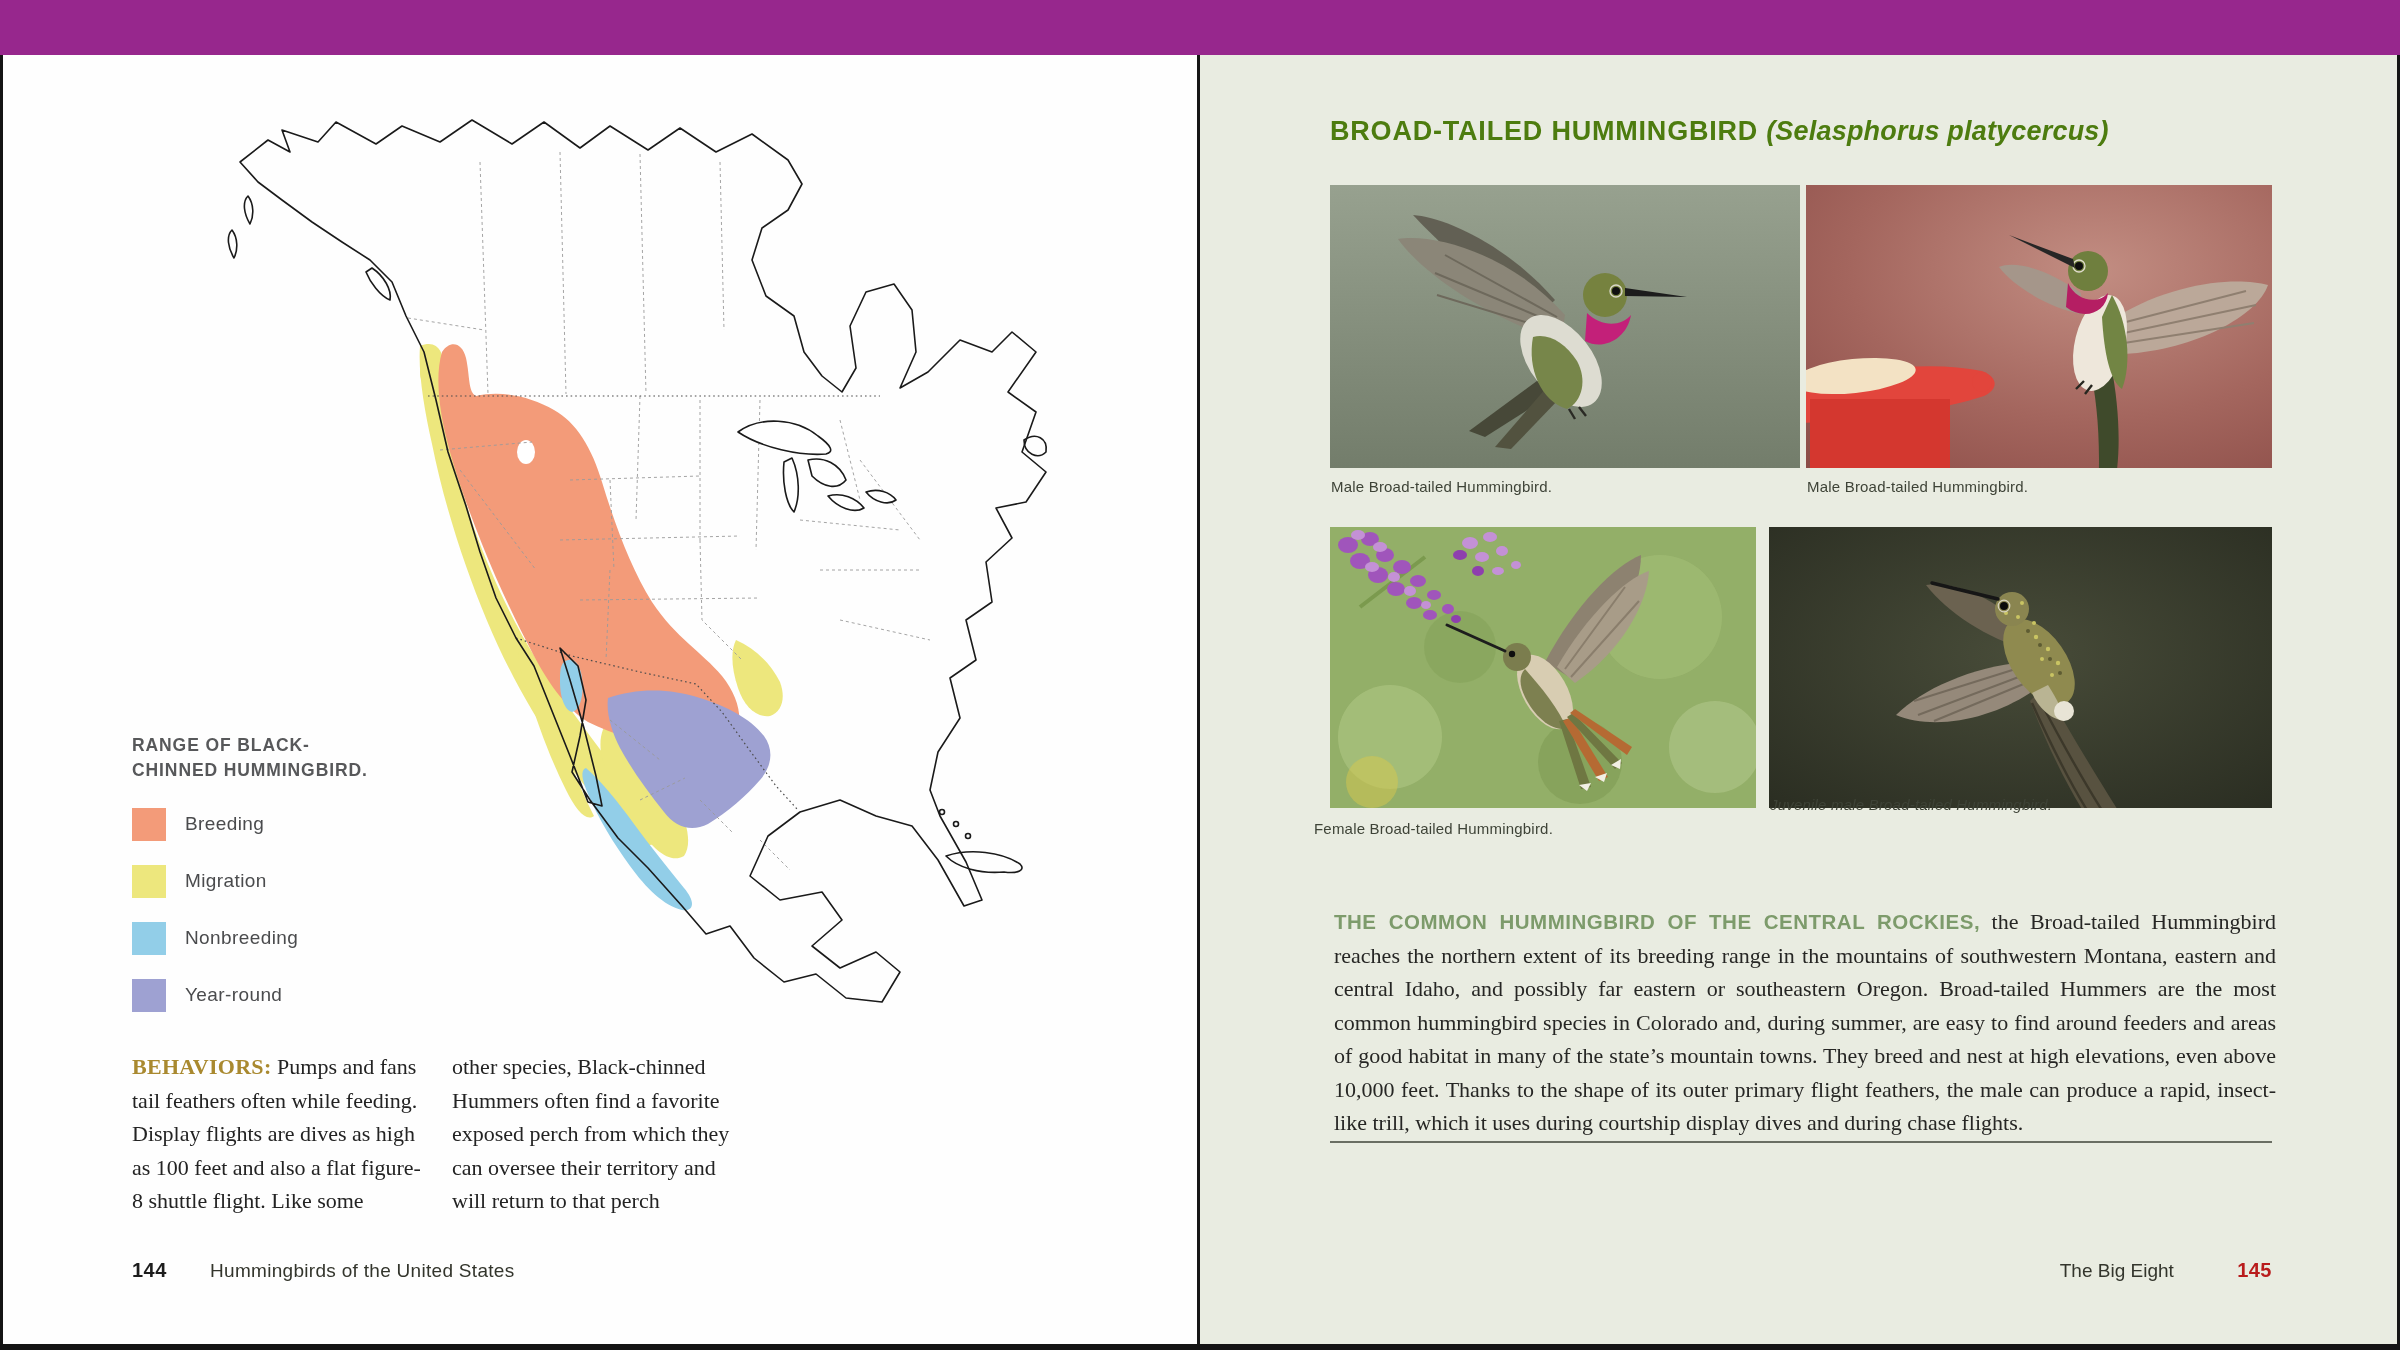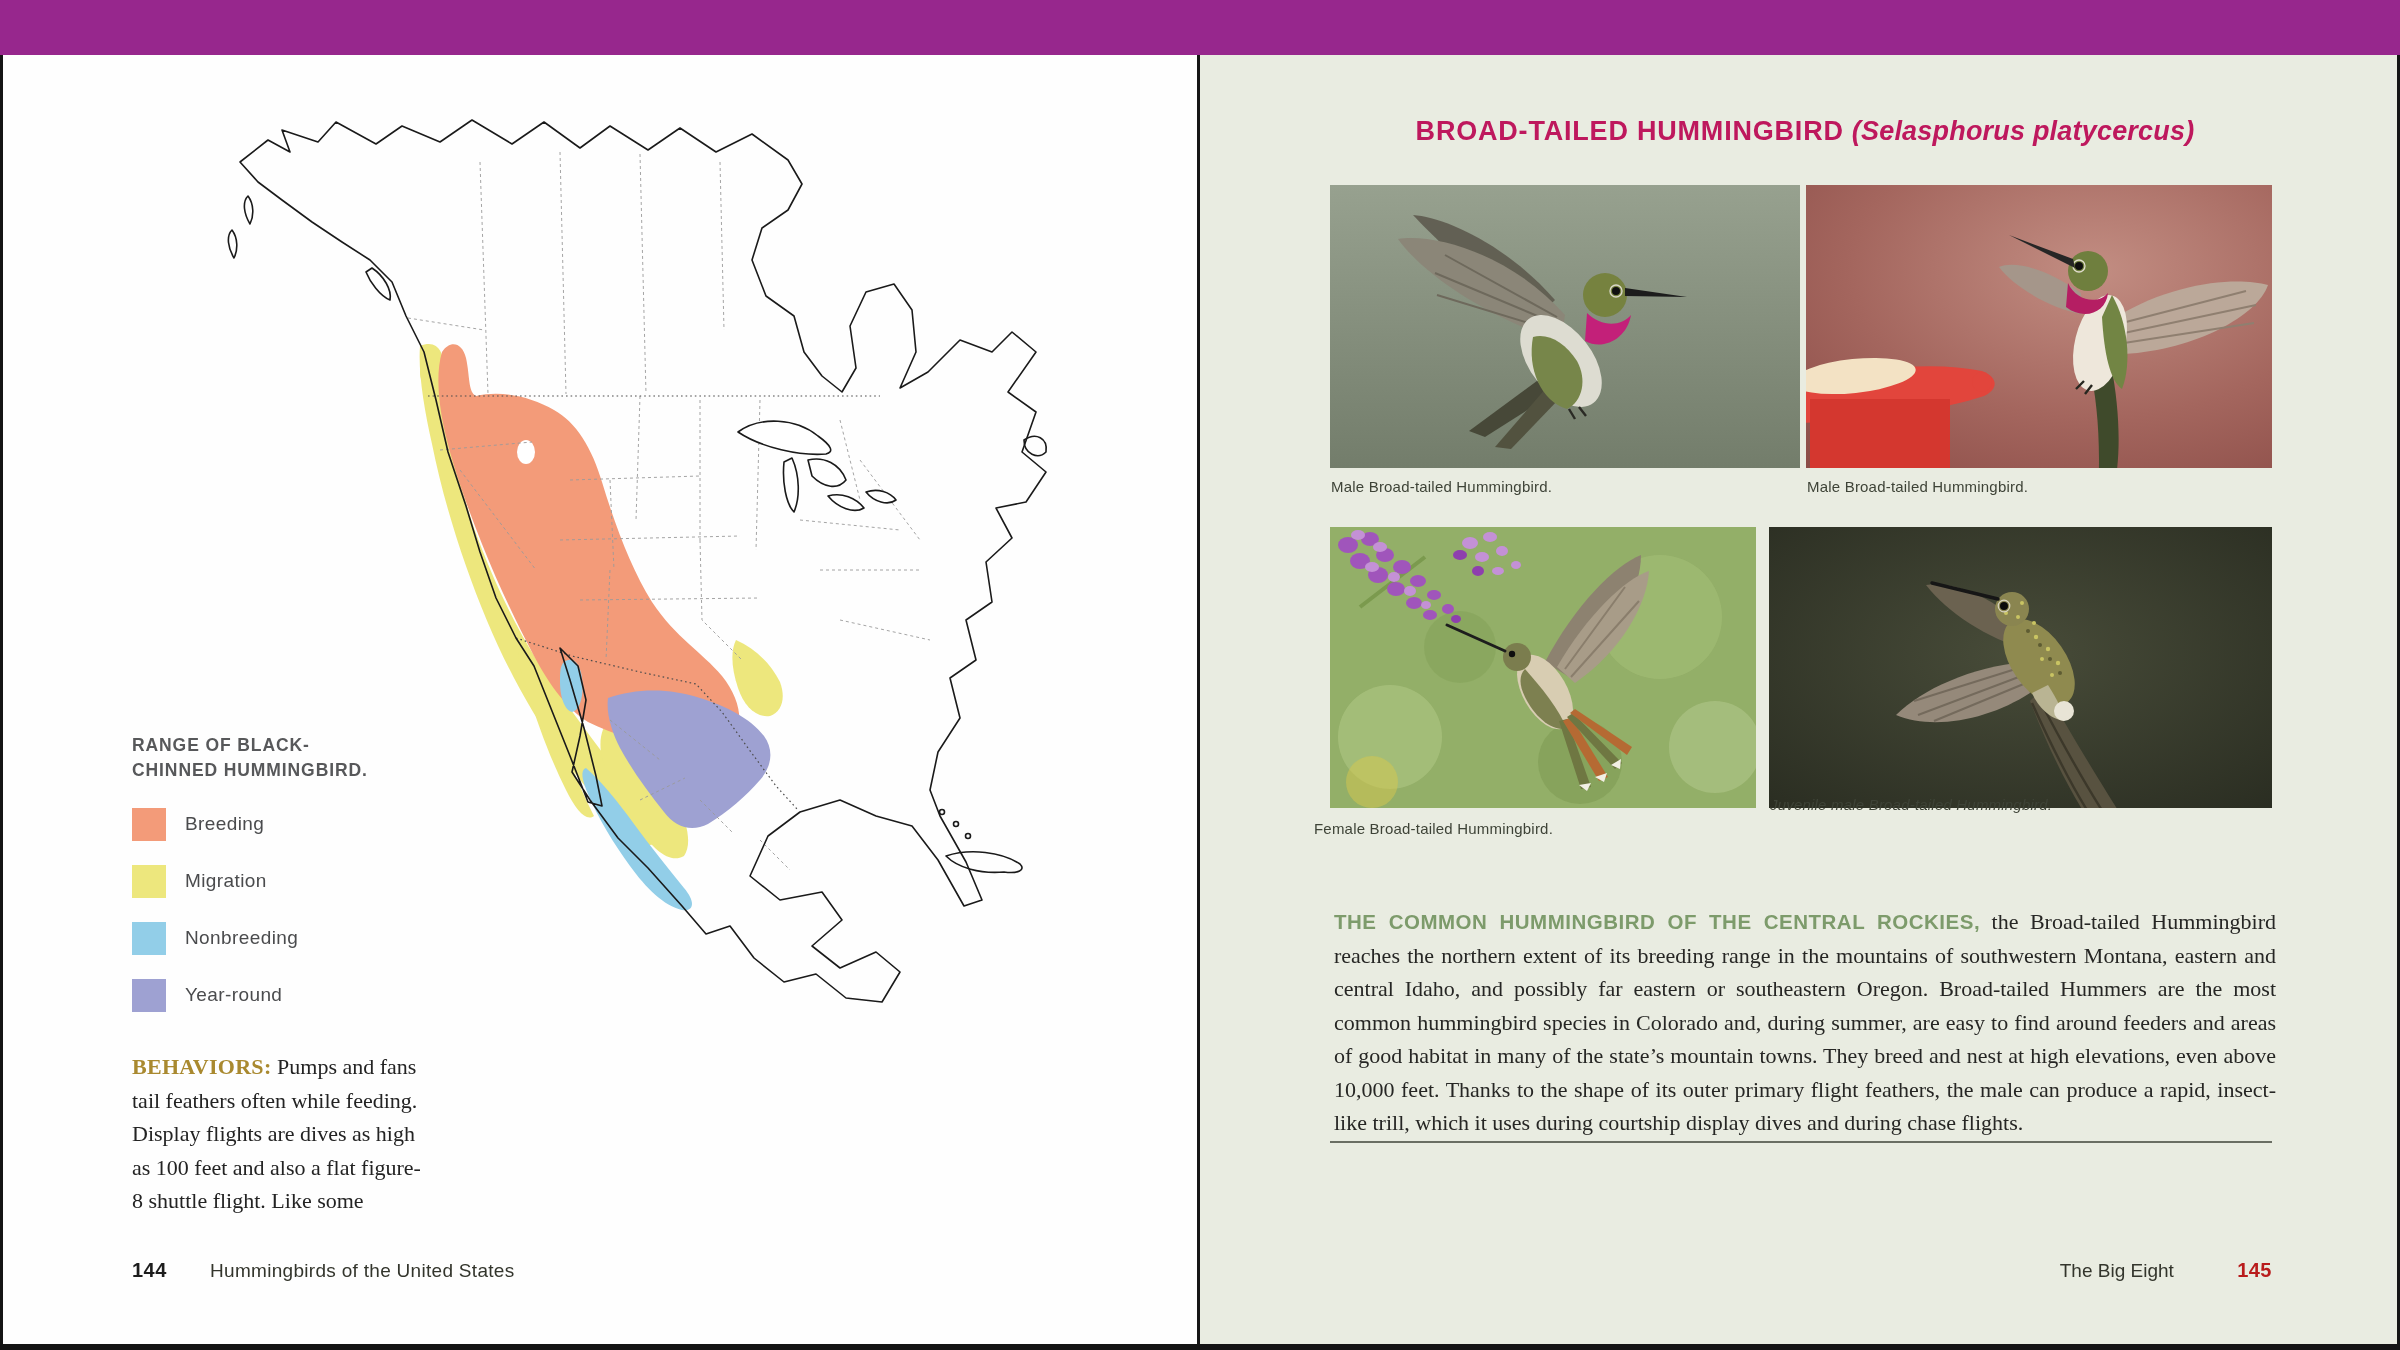--- a/index.html
+++ b/index.html
@@ -150,27 +150,30 @@
     </div>
     <div class="legend-row">
       <span class="swatch" style="background: rgb(158, 161, 210);"></span>
       <span class="legend-label">Year-round</span>
     </div>
   </div>
 
   <div class="abs beh-col c1">
     <span class="beh-label" style="color: rgb(169, 137, 47);">BEHAVIORS:</span><span> Pumps and fans tail feathers often while feeding. Display flights are dives as high as 100 feet and also a flat figure-8 shuttle flight. Like some</span>
   </div>
+  <div class="abs beh-col c2">
+    <span>other species, Black-chinned Hummers often find a favorite exposed perch from which they can oversee their territory and will return to that perch</span>
+  </div>
 
   <div class="abs footer footer-left">
     <span class="pagenum">144</span>
     <span class="booktitle">Hummingbirds of the United States</span>
   </div>
 
-  <h1 class="abs species-title" style="color: #be185d; text-align: center;">
+  <h1 class="abs species-title" style="color: #4d7c0f;">
     <span>BROAD-TAILED HUMMINGBIRD</span><span class="sci">(Selasphorus platycercus)</span>
   </h1>
 
   <figure class="abs photo photo1">
     <svg viewBox="0 0 470 283" aria-hidden="true">
       <defs>
           <linearGradient id="p1bg" x1="0" y1="0" x2="0" y2="1">
             <stop offset="0" stop-color="#97a18f"></stop>
             <stop offset="1" stop-color="#737d6b"></stop>
           </linearGradient>

